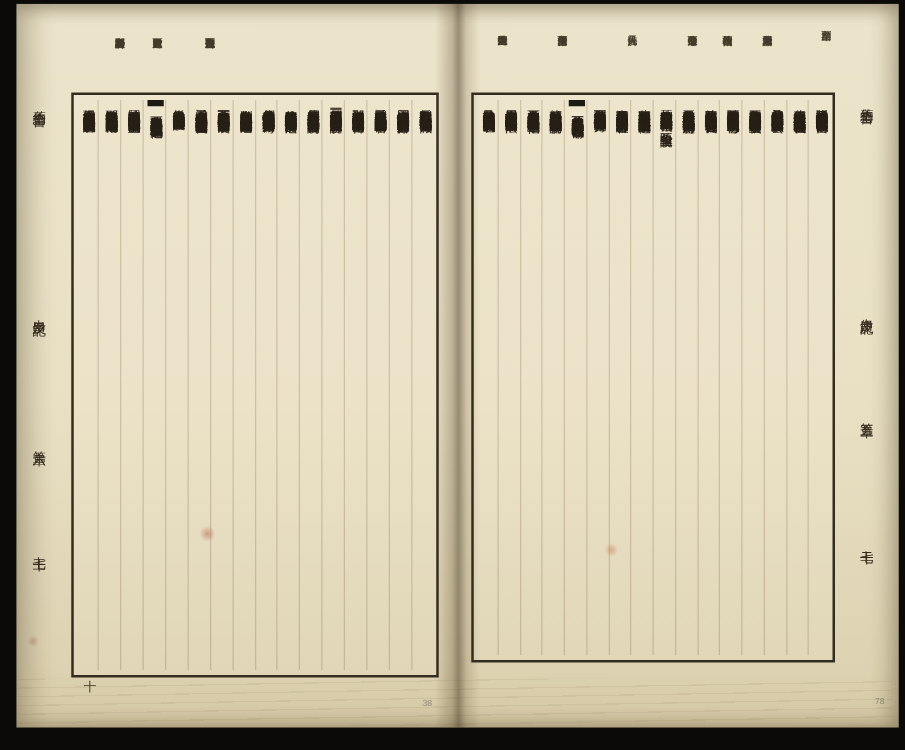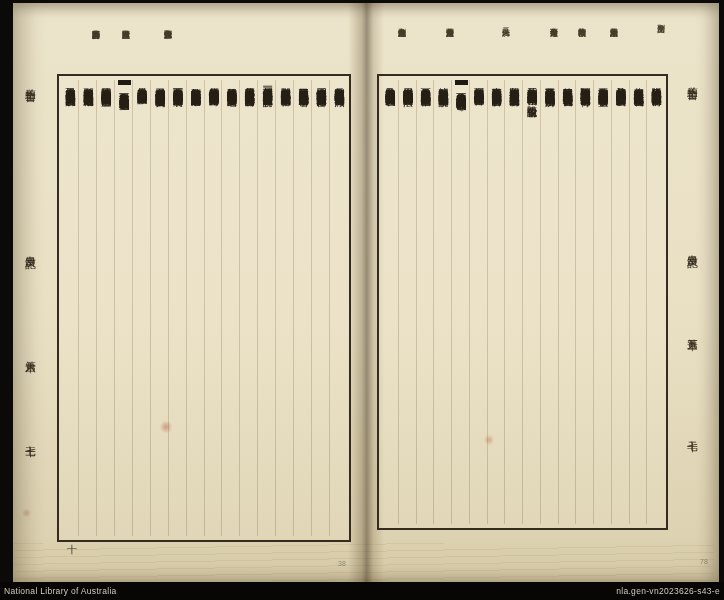--- a/index.html
+++ b/index.html
@@ -183,17 +183,13 @@
     <span class="pencil" style="left:338px;top:560px;">38</span>
   </div>
 
   <div class="stain stain1"></div>
   <div class="stain stain2"></div>
   <div class="stain stain3"></div>
 
   <div class="edgebar-left"></div>
   <div class="edgebar-right"></div>
 
-  <div class="bottombar">
-    <span class="bbtext" style="left:4px;">National Library of Australia</span>
-    <span class="bbtext" style="right:4px;">nla.gen-vn2023626-s43-e</span>
-  </div>
 </div>
 
 </body></html>

